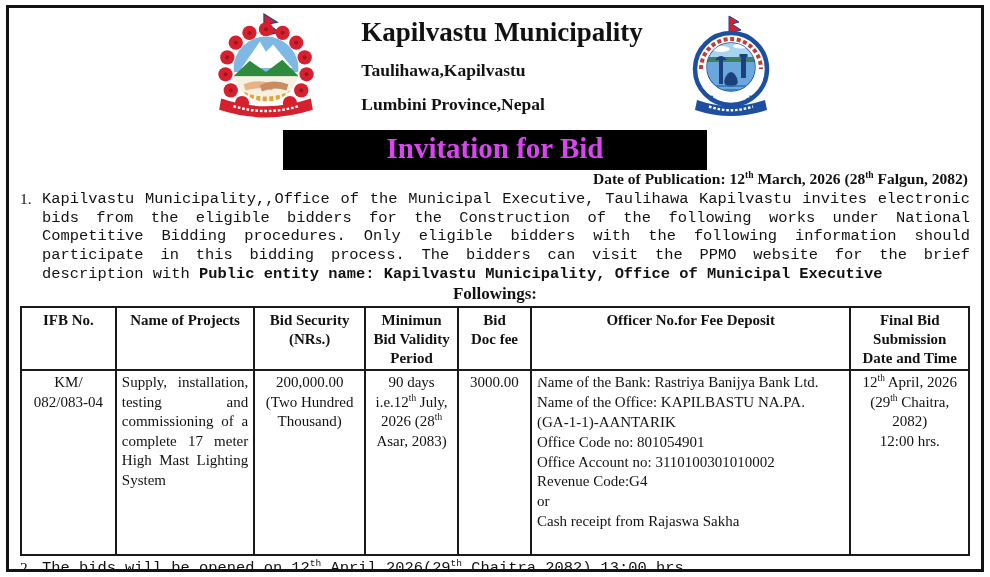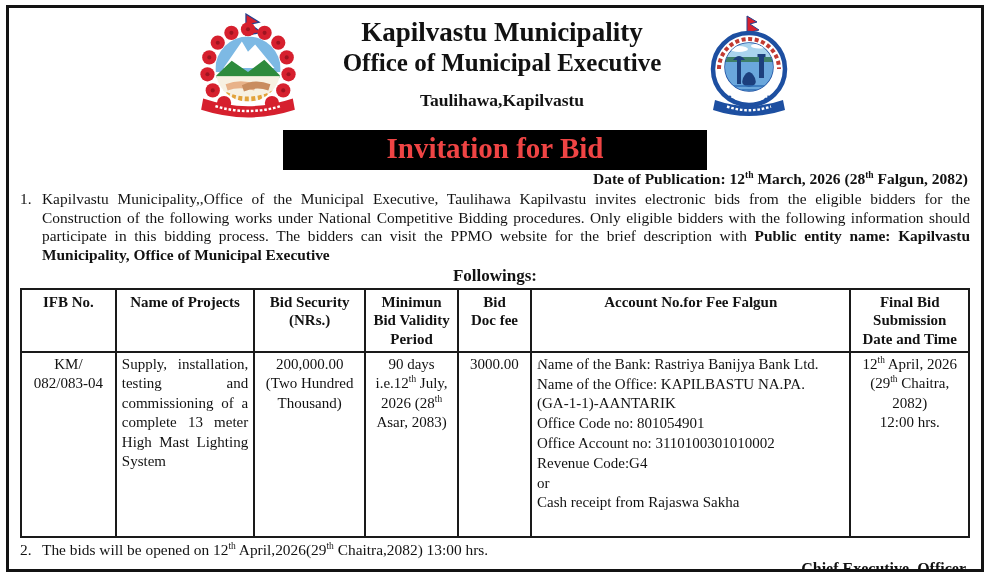--- a/index.html
+++ b/index.html
@@ -9,36 +9,36 @@
     -webkit-font-smoothing:antialiased;
   }
   .doc {
     position:absolute; left:6px; top:5px; right:6px; bottom:5px;
     border:3px solid #131313; box-sizing:border-box;
     padding:5px 11px 3px 11px; overflow:hidden;
   }
   
   .letterhead { display:flex; justify-content:center; align-items:flex-start; gap:42px; }
   .logo-box { flex:0 0 auto; }
-  .head-text { text-align:center; line-height:1.12; padding-top:4px; }
+  .head-text { line-height:1.12; padding-top:4px; }
   .org-name   { font-size:27px; font-weight:bold; }
   .office-name{ font-size:25px; font-weight:bold; margin-top:2px; }
   .addr       { font-size:17.5px; font-weight:bold; margin-top:14px; }
   
   .banner {
-    width:424px; margin:3px auto 0 auto; background:#000000; color:#ef4444;
+    width:424px; margin:3px auto 0 auto; background:#000000; color:#d946ef;
     text-align:center; font-size:29px; font-weight:bold; padding:2px 0 5px 0;
   }
   
   .pub-date { text-align:right; font-weight:bold; font-size:15.5px; padding-right:2px; }
   sup { font-size:62%; line-height:0; }
   
   .list-item { display:flex; margin-top:2px; font-size:15.4px; line-height:1.21; }
   .list-item .num { flex:0 0 22px; }
-  .list-item .li-text { flex:1; text-align:justify; }
+  .list-item .li-text { flex:1; text-align:justify;font-family:Liberation Mono, monospace; }
   .followings { text-align:center; font-weight:bold; font-size:17px; margin-top:1px; }
   
   table.bid-table { width:100%; border-collapse:collapse; margin-top:2px; table-layout:fixed; }
   .bid-table th, .bid-table td {
     border:2px solid #1a1a1a; vertical-align:top; padding:2px 5px;
     font-size:15px; overflow:hidden;
   }
   .bid-table th { font-weight:bold; text-align:center; line-height:1.25; height:54px; padding-top:3px; }
   .bid-table td { height:179px; line-height:1.3; }
   .c-center { text-align:center; }
@@ -103,22 +103,22 @@
           <path d="M24 77 Q52 92 80 77" stroke="#e2a33b" stroke-width="5" fill="none" stroke-dasharray="4 2.5"></path>
         </g>
 
         <path d="M8 84 Q52 99 96 84 L98 95 Q52 110 6 95 Z" fill="#d6202e"></path>
         <path d="M20 91.5 Q52 101 84 91.5" stroke="#ffffff" stroke-width="2.4" fill="none" stroke-dasharray="2.6 1.8"></path>
       </svg>
     </div>
 
     <div class="head-text">
       <div class="org-name">Kapilvastu Municipality</div>
-      <div class="office-name">Office of Municipal Executive</div>
       <div class="addr">Taulihawa,Kapilvastu</div>
+      <div class="addr">Lumbini Province,Nepal</div>
     </div>
 
     <div class="logo-box">
       <svg width="92" height="110" viewBox="0 0 92 108">
 
         <path d="M44 2 l10 6 -7 2 9 6 -12 3 z" fill="#d6202e" stroke="#24408e" stroke-width="1"></path>
 
         <circle cx="46" cy="55" r="36" fill="#ffffff" stroke="#1d4fa1" stroke-width="4.5"></circle>
 
         <path d="M16 55 A30 30 0 1 1 76 55" stroke="#c23a32" stroke-width="4" fill="none" stroke-dasharray="4 2.6"></path>
@@ -170,28 +170,28 @@
         <col style="width:33.7%">
         <col style="width:12.5%">
     </colgroup>
     <thead>
       <tr>
         <th>IFB No.</th>
         <th>Name of Projects</th>
         <th>Bid Security<br>(NRs.)</th>
         <th>Minimun<br>Bid Validity<br>Period</th>
         <th>Bid<br>Doc fee</th>
-        <th>Account No.for Fee Falgun</th>
+        <th>Officer No.for Fee Deposit</th>
         <th>Final Bid<br>Submission<br>Date and Time</th>
       </tr>
     </thead>
     <tbody>
       <tr>
         <td class="c-center">KM/<br>082/083-04</td>
-        <td class="c-justify">Supply, installation, testing and commissioning of a complete 13 meter High Mast Lighting System</td>
+        <td class="c-justify">Supply, installation, testing and commissioning of a complete 17 meter High Mast Lighting System</td>
         <td class="c-center">200,000.00<br>(Two Hundred<br>Thousand)</td>
         <td class="c-center">90 days<br>i.e.12<sup>th</sup> July,<br>2026 (28<sup>th</sup><br>Asar, 2083)</td>
         <td class="c-center">3000.00</td>
         <td class="account">Name of the Bank: Rastriya Banijya Bank Ltd.<br>Name of the Office: KAPILBASTU NA.PA.<br>(GA-1-1)-AANTARIK<br>Office Code no: 801054901<br>Office Account no: 3110100301010002<br>Revenue Code:G4<br>or<br>Cash receipt from Rajaswa Sakha</td>
         <td class="c-center">12<sup>th</sup> April, 2026<br>(29<sup>th</sup> Chaitra,<br>2082)<br>12:00 hrs.</td>
       </tr>
     </tbody>
   </table>
 
   <div class="list-item item2">

